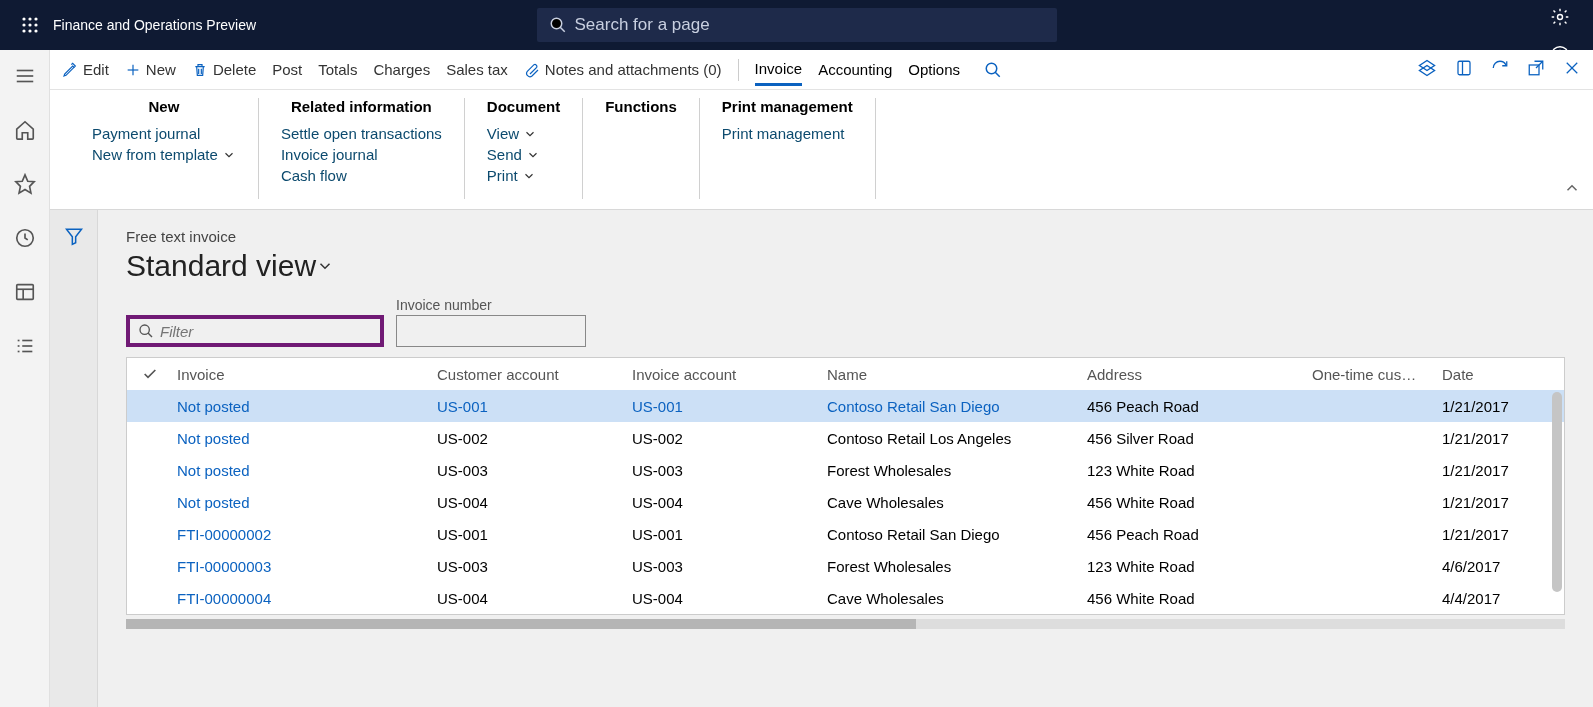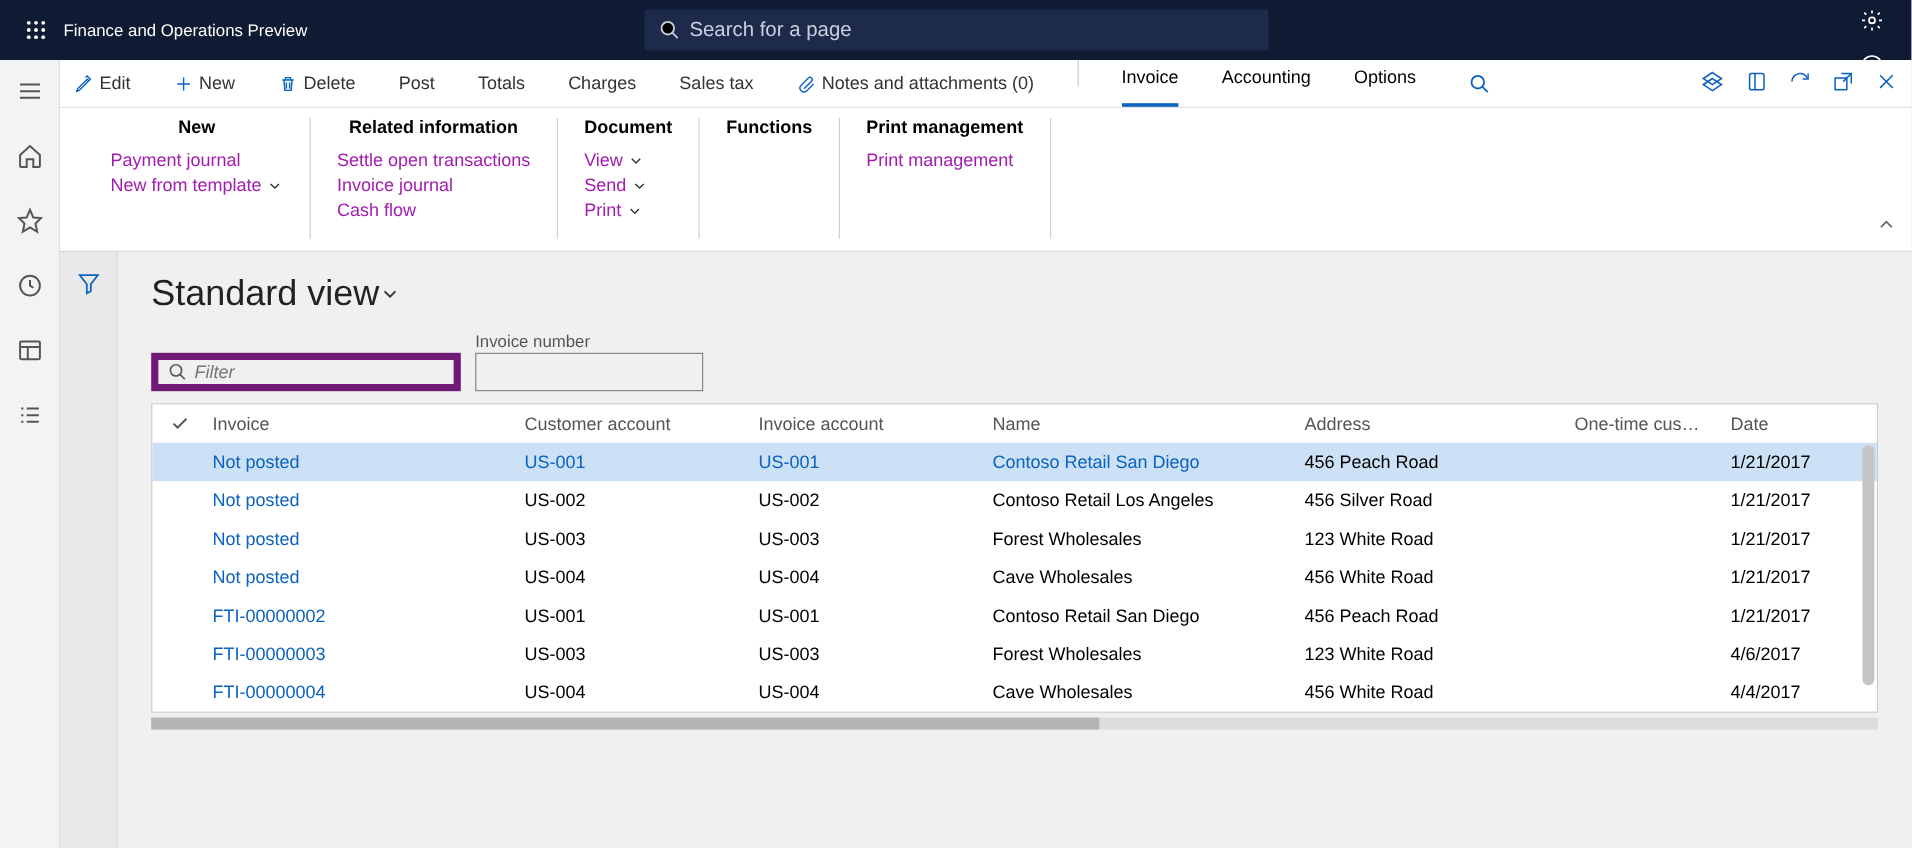--- a/index.html
+++ b/index.html
@@ -24,49 +24,49 @@
 
 
 .left-rail { width: 50px; background: #f3f3f3; border-right: 1px solid #e0e0e0; display: flex; flex-direction: column; align-items: center; padding-top: 8px; gap: 18px; }
 .left-rail .rail-btn { width: 40px; height: 36px; display: flex; align-items: center; justify-content: center; cursor: pointer; }
 .left-rail svg { stroke: #555; fill: none; }
 
 
 .main-col { flex: 1; display: flex; flex-direction: column; }
 
 
-.action-bar { height: 40px; background: #fff; border-bottom: 1px solid #e3e3e3; display: flex; padding: 0 12px; gap: 36px; font-size: 15px; }
+.action-bar { height: 40px; background: #fff; border-bottom: 1px solid #e3e3e3; display: flex; align-items: center; padding: 0 12px; gap: 16px; font-size: 15px; }
 .action-item { display: flex; align-items: center; gap: 5px; cursor: pointer; color: #333; }
 .action-item svg { stroke: #0b62c0; fill: none; }
 .action-sep { width: 1px; height: 22px; background: #ccc; }
 .tab-item { cursor: pointer; padding-bottom: 6px; margin-top: 6px; }
 .tab-item.active { border-bottom: 3px solid #0b62c0; font-weight: 400; color:#000; }
 .action-right { margin-left: auto; display: flex; align-items: center; gap: 18px; }
 .blue-ico svg { stroke: #0b62c0; fill: none; }
 
 
 .ribbon { background: #fff; border-bottom: 1px solid #d8d8d8; display: flex; padding: 8px 20px 10px 20px; position: relative; min-height: 120px; }
 .ribbon-group { padding: 0 22px; border-right: 1px solid #d0d0d0; }
 .ribbon-group:last-of-type { border-right: none; }
 .ribbon-title { font-weight: 700; font-size: 15px; text-align: center; margin-bottom: 10px; }
-.ribbon-link { font-size: 15px; color: #a21caf; cursor: pointer; margin-bottom: 4px; display: flex; align-items: center; gap: 4px; }
+.ribbon-link { font-size: 15px; color: #0c4a6e; cursor: pointer; margin-bottom: 4px; display: flex; align-items: center; gap: 4px; }
 .ribbon-link.disabled { color: #9a9a9a; cursor: default; }
 .collapse-chevron { position: absolute; right: 12px; bottom: 8px; cursor: pointer; }
 
 
 .content-row { flex: 1; display: flex; background: #e9e9e9; }
 .filter-rail { width: 48px; border-right: 1px solid #d8d8d8; display: flex; justify-content: center; padding-top: 16px; }
 .filter-rail svg { stroke: #0b62c0; fill: none; }
 
 .content-main { flex: 1; padding: 18px 28px; background: #f0f0f0; }
 .breadcrumb { font-size: 15px; color: #444; margin-bottom: 4px; }
 .view-title { font-size: 30px; color: #222; display: flex; align-items: center; gap: 0; margin-bottom: 14px; cursor: pointer; }
 
 .filter-row { display: flex; gap: 12px; margin-bottom: 10px; align-items: flex-end; }
-.filter-input-wrap { display: flex; align-items: center; border: 6px solid #701a75; height: 32px; width: 258px; padding: 0 8px; background: transparent; }
+.filter-input-wrap { display: flex; align-items: center; border: 4px solid #701a75; height: 32px; width: 258px; padding: 0 8px; background: transparent; }
 .filter-input-wrap svg { stroke: #555; fill: none; margin-right: 6px; }
 .filter-input { border: none; outline: none; background: transparent; font-size: 15px; font-style: italic; color: #888; flex: 1; }
 .invnum-wrap { display: flex; flex-direction: column; }
 .invnum-label { font-size: 14px; color: #555; margin-bottom: 2px; }
 .invnum-input { width: 190px; height: 32px; border: 1px solid #888; background: transparent; outline: none; padding: 0 6px; }
 
 
 .grid-wrap { background: #fff; border: 1px solid #ccc; }
 .grid-header, .grid-row { display: grid; grid-template-columns: 46px 260px 195px 195px 260px 225px 130px 110px; align-items: center; height: 32px; font-size: 15px; }
 .grid-header { color: #555; }
@@ -307,20 +307,21 @@
           </svg></div>
     </div>
 
     <div class="content-row">
       <div class="filter-rail">
         <svg width="20" height="20" viewBox="0 0 24 24" stroke-width="1.8">
             <polygon points="3 4 21 4 14 13 14 20 10 22 10 13"></polygon>
           </svg>
       </div>
       <div class="content-main">
+        <div class="breadcrumb">Free text invoice</div>
         <div class="view-title">
           <span>Standard view</span>
           <svg width="18" height="18" viewBox="0 0 24 24" stroke="#333" fill="none" stroke-width="2">
               <polyline points="6 9 12 15 18 9"></polyline>
             </svg>
         </div>
 
         <div class="filter-row">
           <div class="filter-input-wrap">
             <svg width="16" height="16" viewBox="0 0 24 24" stroke-width="2">

